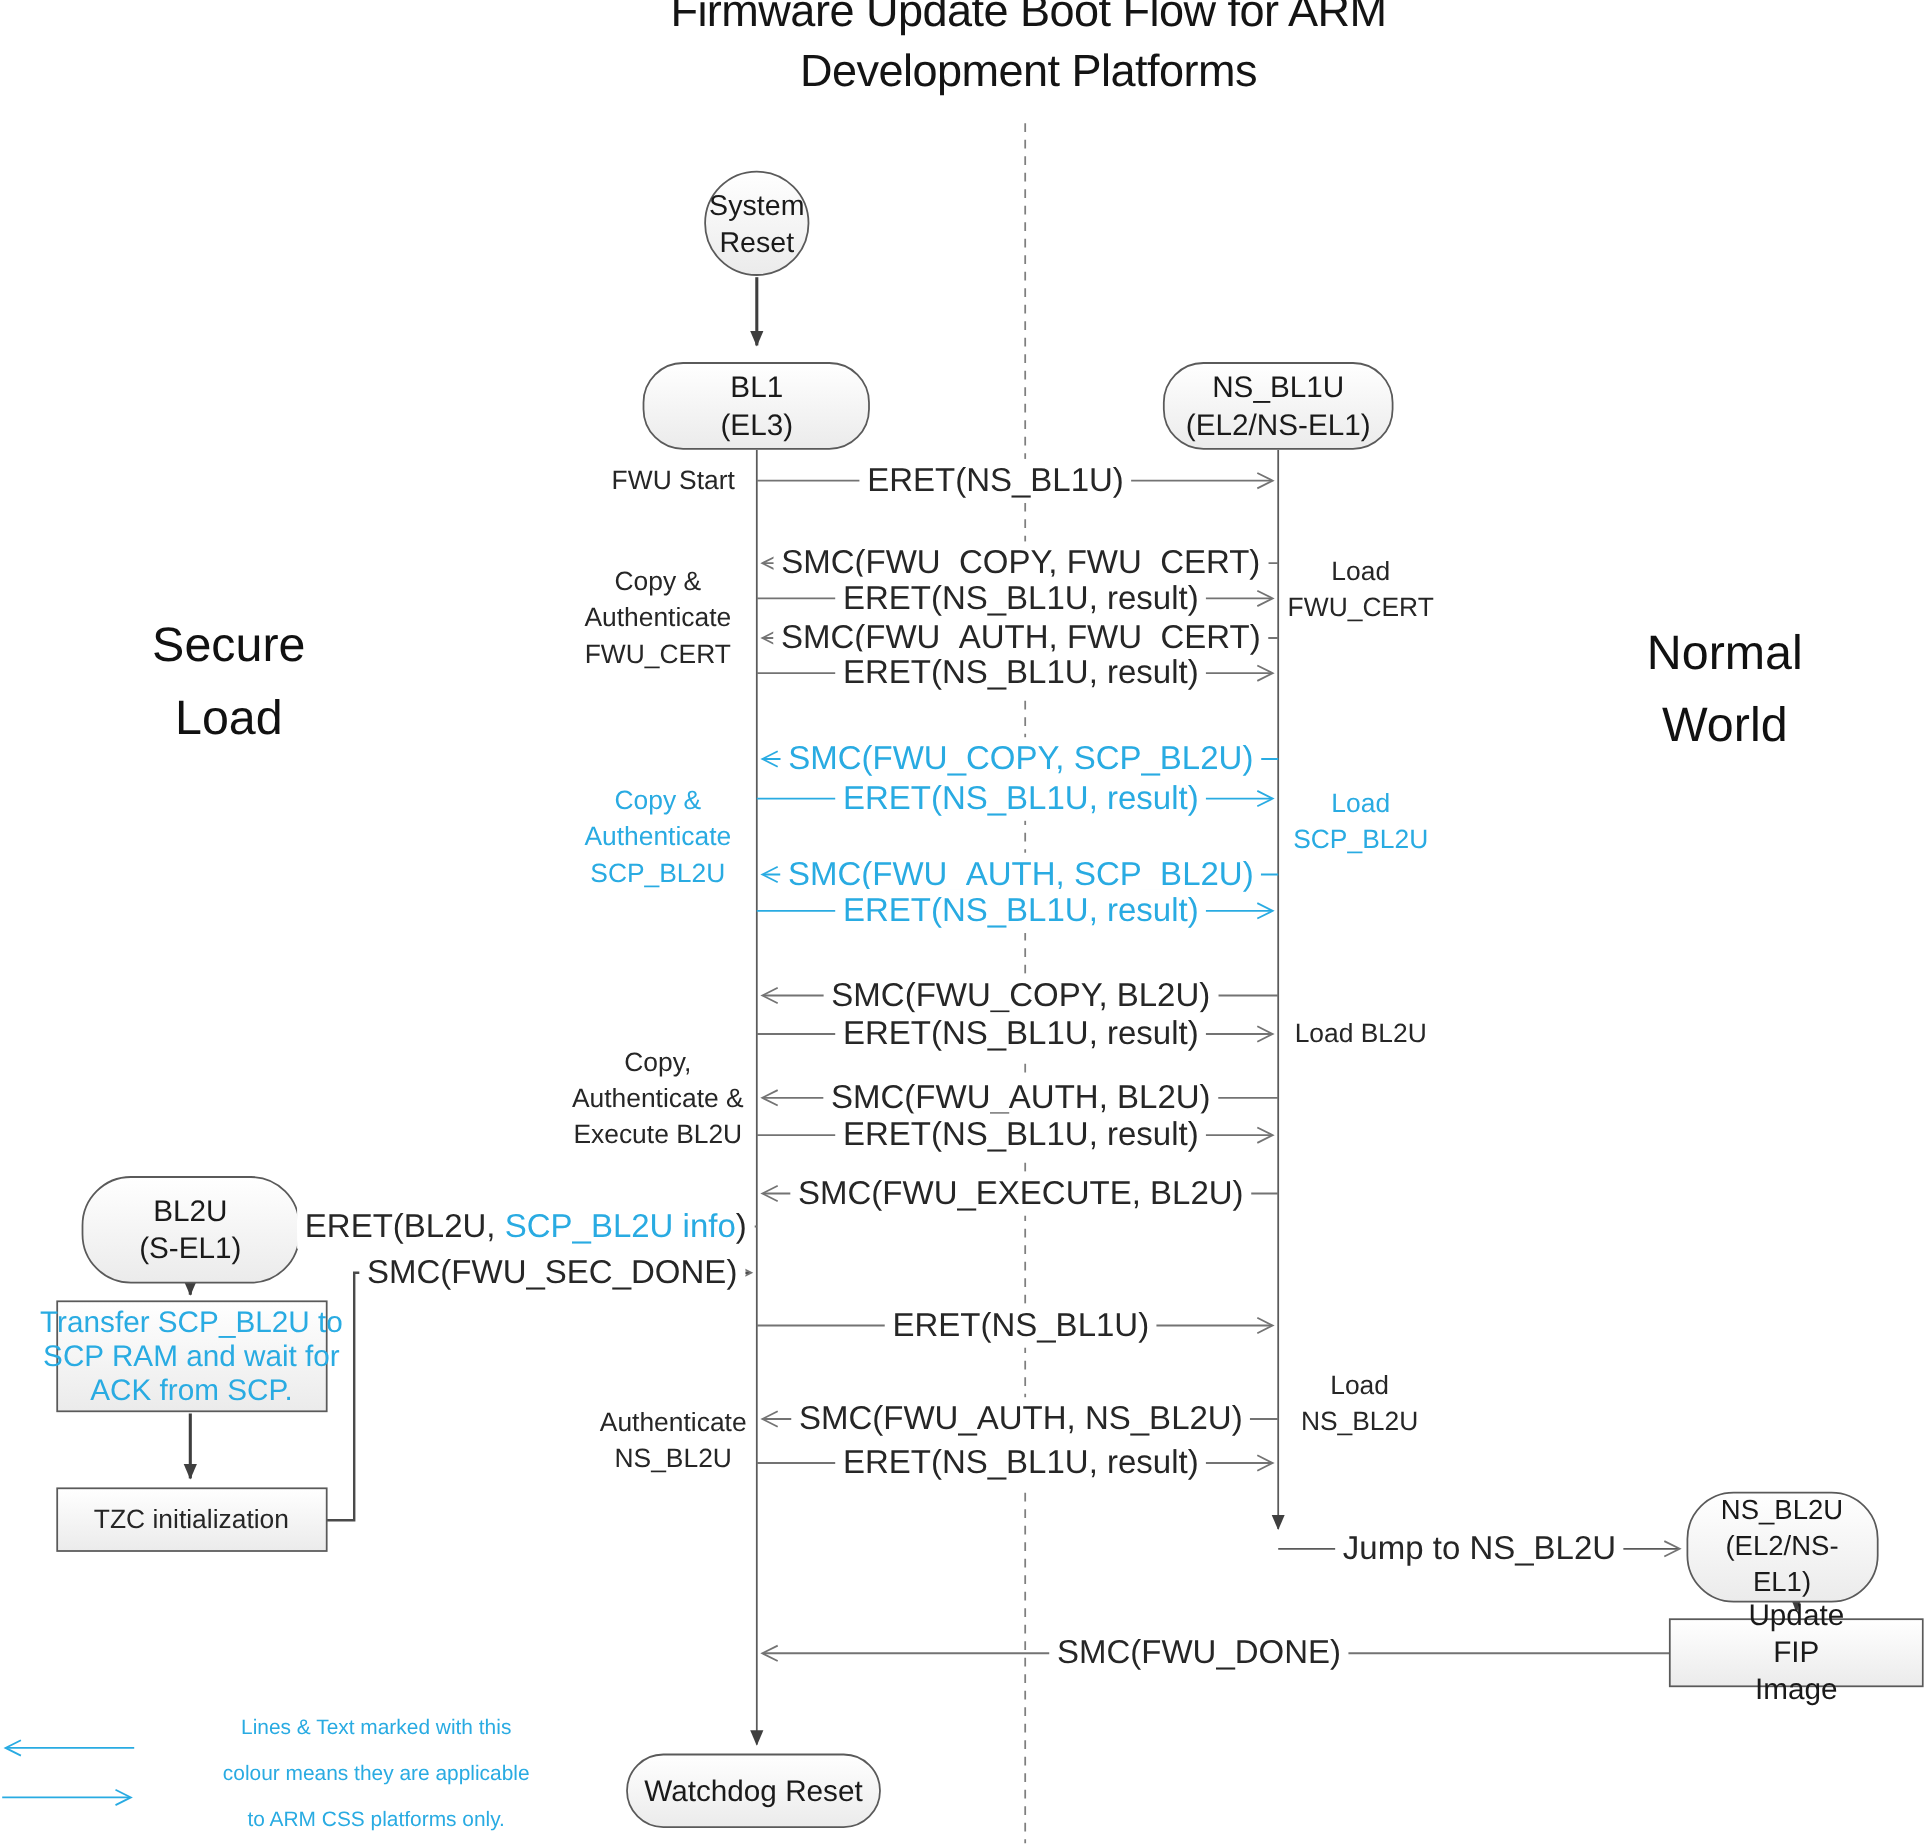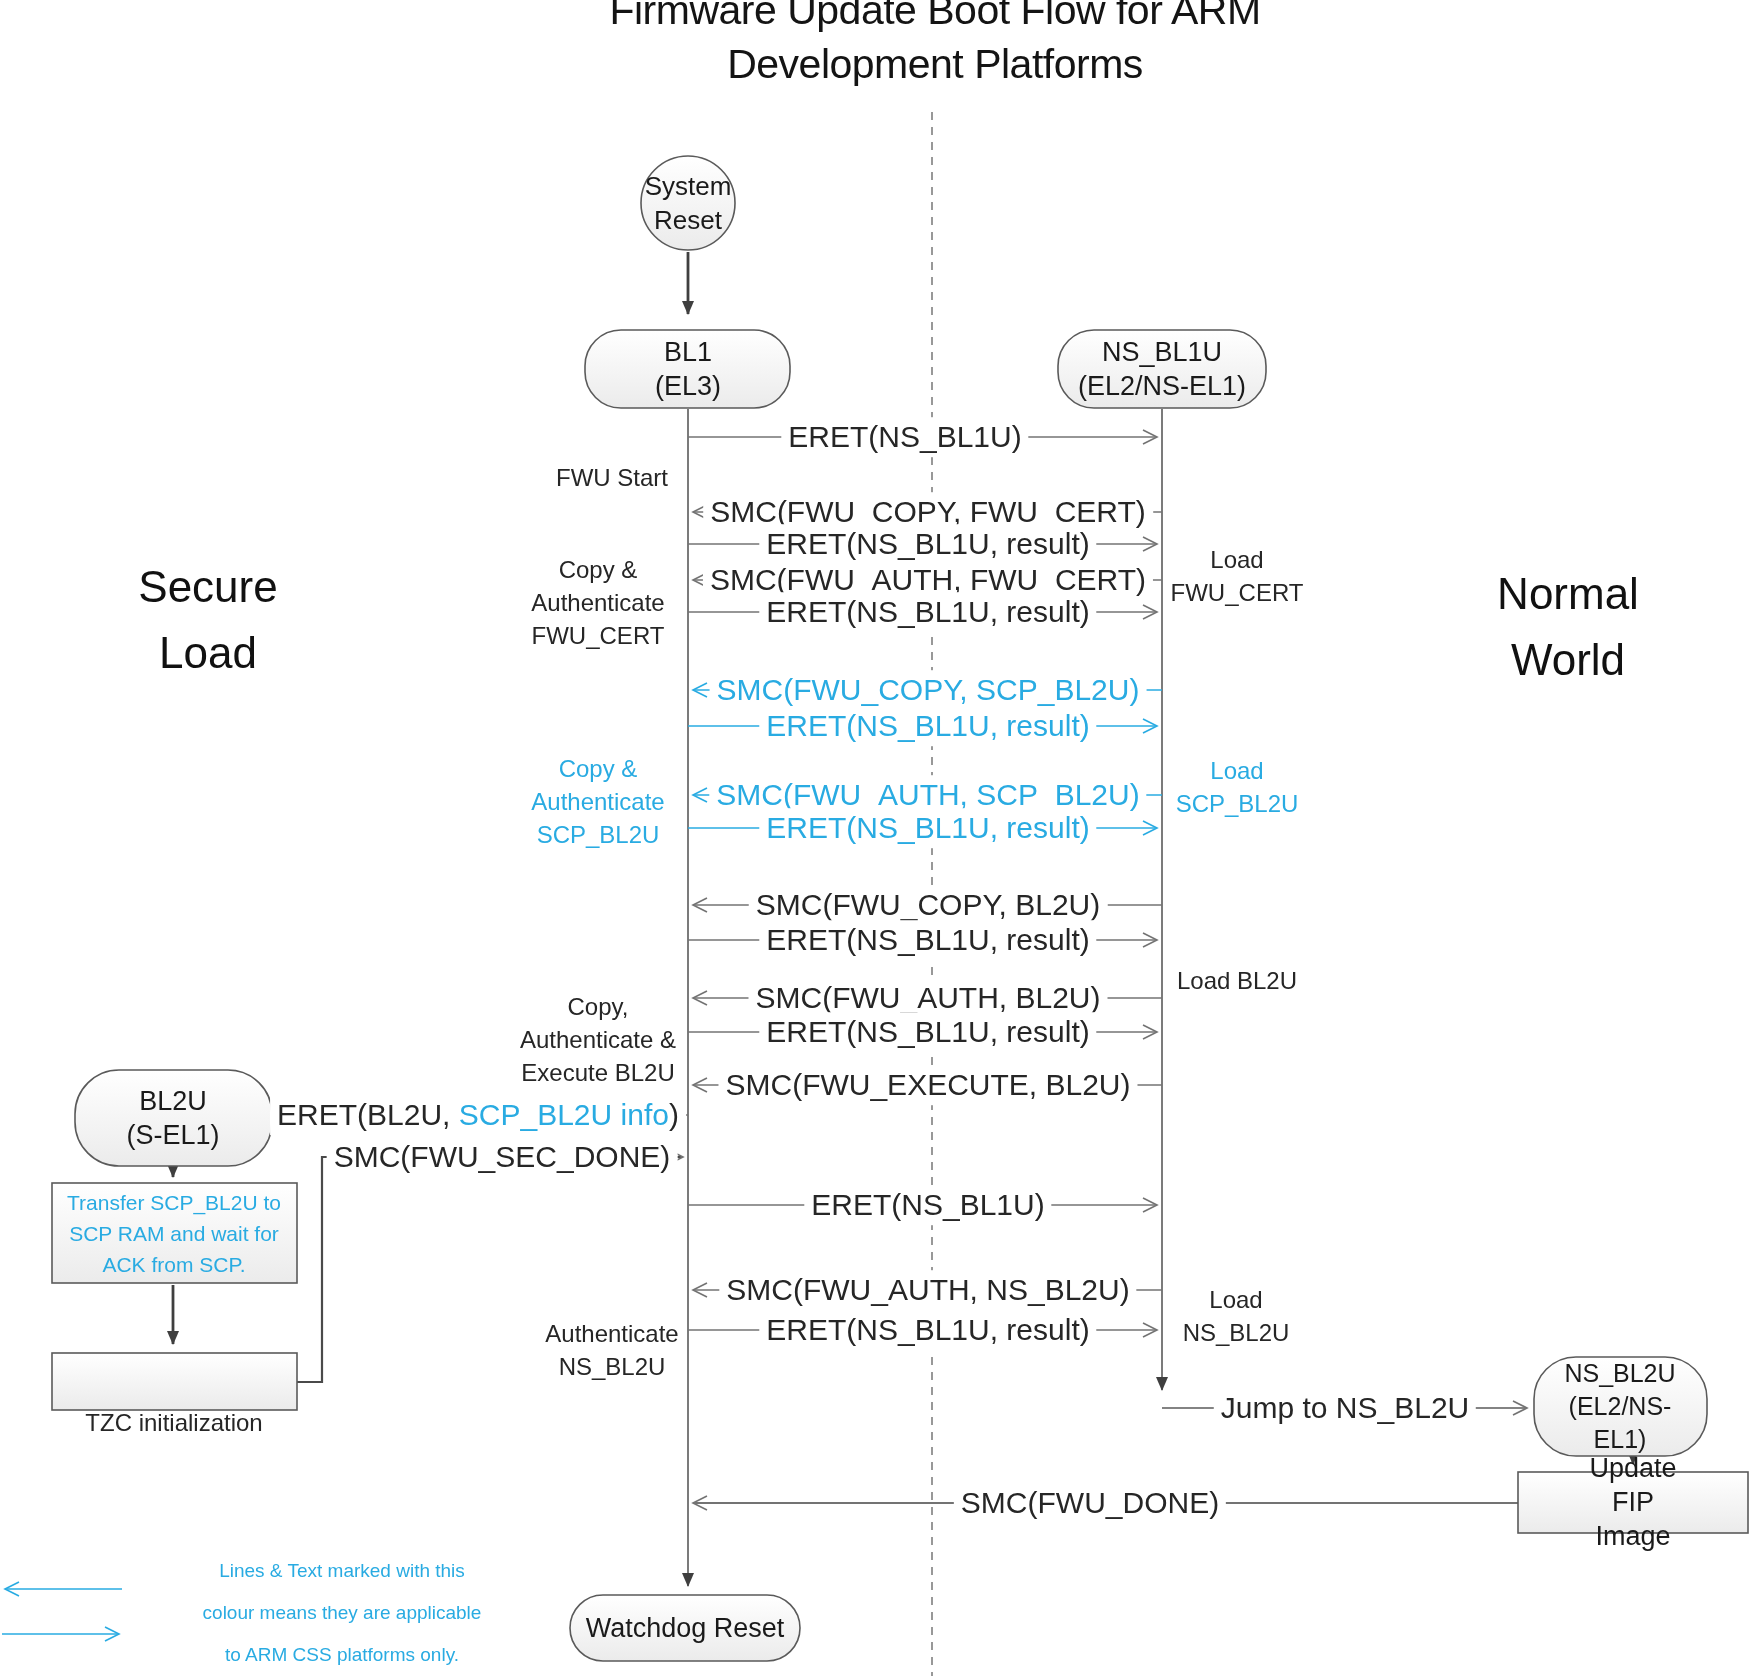--- a/index.html
+++ b/index.html
@@ -7,24 +7,24 @@
        font-family:"Liberation Sans",sans-serif;color:#1f1f1f;}
   .stage{position:absolute;left:0;top:0;width:1749px;height:1528px;}
   svg.layer{position:absolute;left:0;top:0;}
   .lbl{position:absolute;transform:translate(-50%,-50%);white-space:pre-line;
        text-align:center;line-height:1.32;}
   .title{font-size:41px;letter-spacing:-0.5px;color:#141414;}
   .world{font-size:44px;line-height:66px;color:#111;}
   .node{font-size:27px;line-height:34px;color:#1a1a1a;}
   .node-small{font-size:25px;line-height:33px;}
   .msg{font-size:30px;background:#ffffff;padding:0 7px;white-space:nowrap;color:#262626;}
-  .side{font-size:24px;line-height:33px;color:#262626;margin-top:40px;}
+  .side{font-size:24px;line-height:33px;color:#262626;}
   .cyan{color:#29ABE2;}
   .legend-note{font-size:19px;line-height:42px;}
-  .transfer-text{font-size:21px;line-height:31px;}
+  .transfer-text{font-size:27px;line-height:31px;}
 </style>
 </head>
 <body>
 
 <div class="stage">
 
 <svg class="layer" width="1749" height="1676" viewBox="0 0 1749 1676">
   <defs>
     <linearGradient id="gbox" x1="0" y1="0" x2="0" y2="1">
       <stop offset="0" stop-color="#ffffff"></stop>

